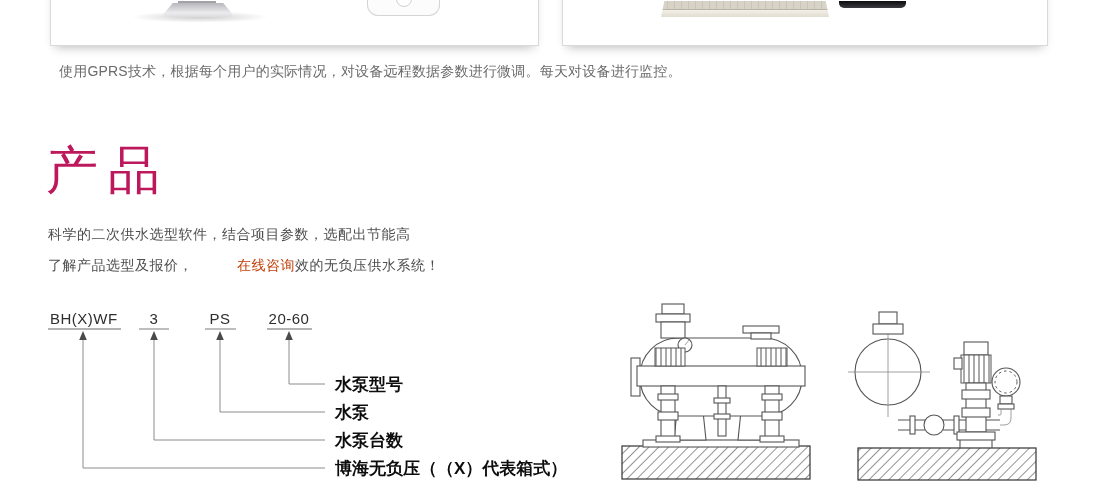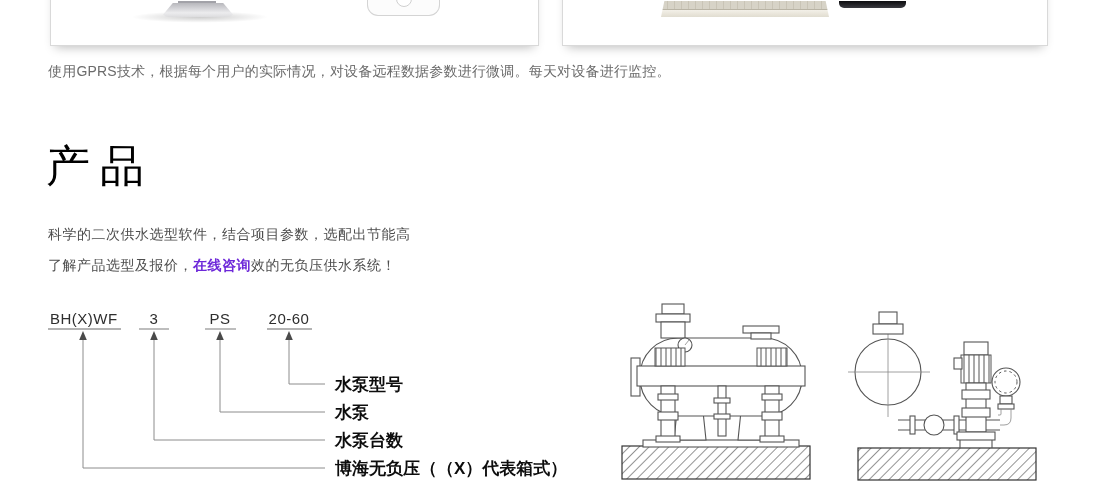--- a/index.html
+++ b/index.html
@@ -49,46 +49,46 @@
     height:8px;background:linear-gradient(#f3f0e8,#dedacd);
     border-top:1px solid #b9b4a5;
   }
   .dark-screen-edge{
     position:absolute;left:276px;top:21px;width:67px;height:7px;
     background:linear-gradient(#0d0d10,#3a3a40);
     border-radius:0 0 5px 5px;
   }
   
   .gprs{
-    position:absolute;left:48px;top:63px;margin:0;
+    position:absolute;left:59px;top:63px;margin:0;
     font-size:14px;color:#6b6b6b;letter-spacing:.2px;
   }
   
   .heading{
     position:absolute;left:46px;top:144px;margin:0;
     display:flex;align-items:baseline;line-height:1;
   }
   .h-plain{
-    font-size:44px;font-weight:200;color:#000000;letter-spacing:10px;
+    font-size:52px;font-weight:200;color:#be185d;letter-spacing:10px;
   }
   .h-blue{
     font-size:58px;font-weight:800;color:#1e6fbe;letter-spacing:2px;
   }
   @supports ((-webkit-background-clip:text) or (background-clip:text)){
     .h-blue{
       background:linear-gradient(180deg,#47a2ea 0%,#2f8de2 45%,#155a9e 100%);
       -webkit-background-clip:text;background-clip:text;color:transparent;
     }
   }
   
   .intro{
     position:absolute;left:48px;top:219px;margin:0;
     font-size:14px;line-height:31px;color:#4d4d4d;letter-spacing:.5px;
   }
-  .intro .consult{font-weight:bold;color:#6d28d9;cursor:pointer;}
+  .intro .consult{font-weight:normal;color:#c2410c;cursor:pointer;margin-left:44px;}
   
   .model-svg{position:absolute;left:40px;top:300px;}
   .illu-a{position:absolute;left:615px;top:302px;}
   .illu-b{position:absolute;left:858px;top:302px;}
   svg{overflow:visible;}
   .code-text{font-size:15px;fill:#2e2e2e;letter-spacing:.5px;}
   .label-text{font-size:17px;font-weight:bold;fill:#0d0d0d;}
   .leader{stroke:#8c8c8c;stroke-width:1;fill:none;}
   .underl{stroke:#9a9a9a;stroke-width:1.3;}
   .arrow{fill:#4a4a4a;}

